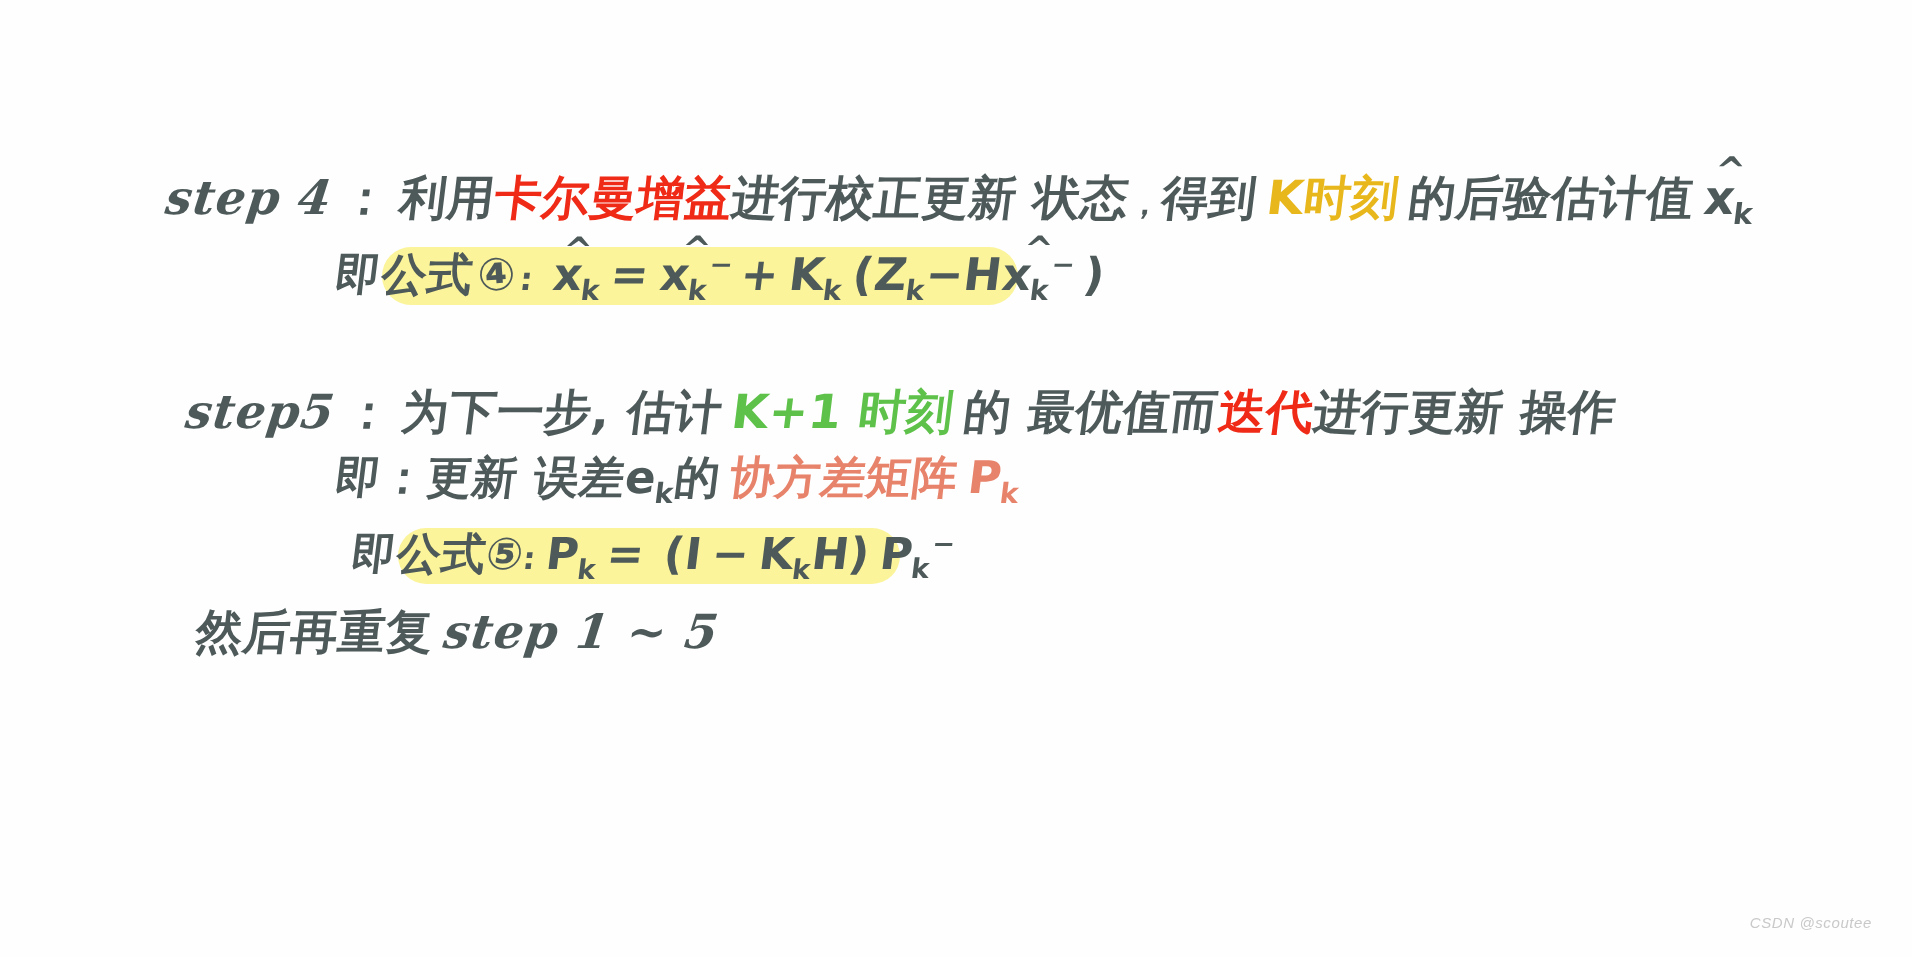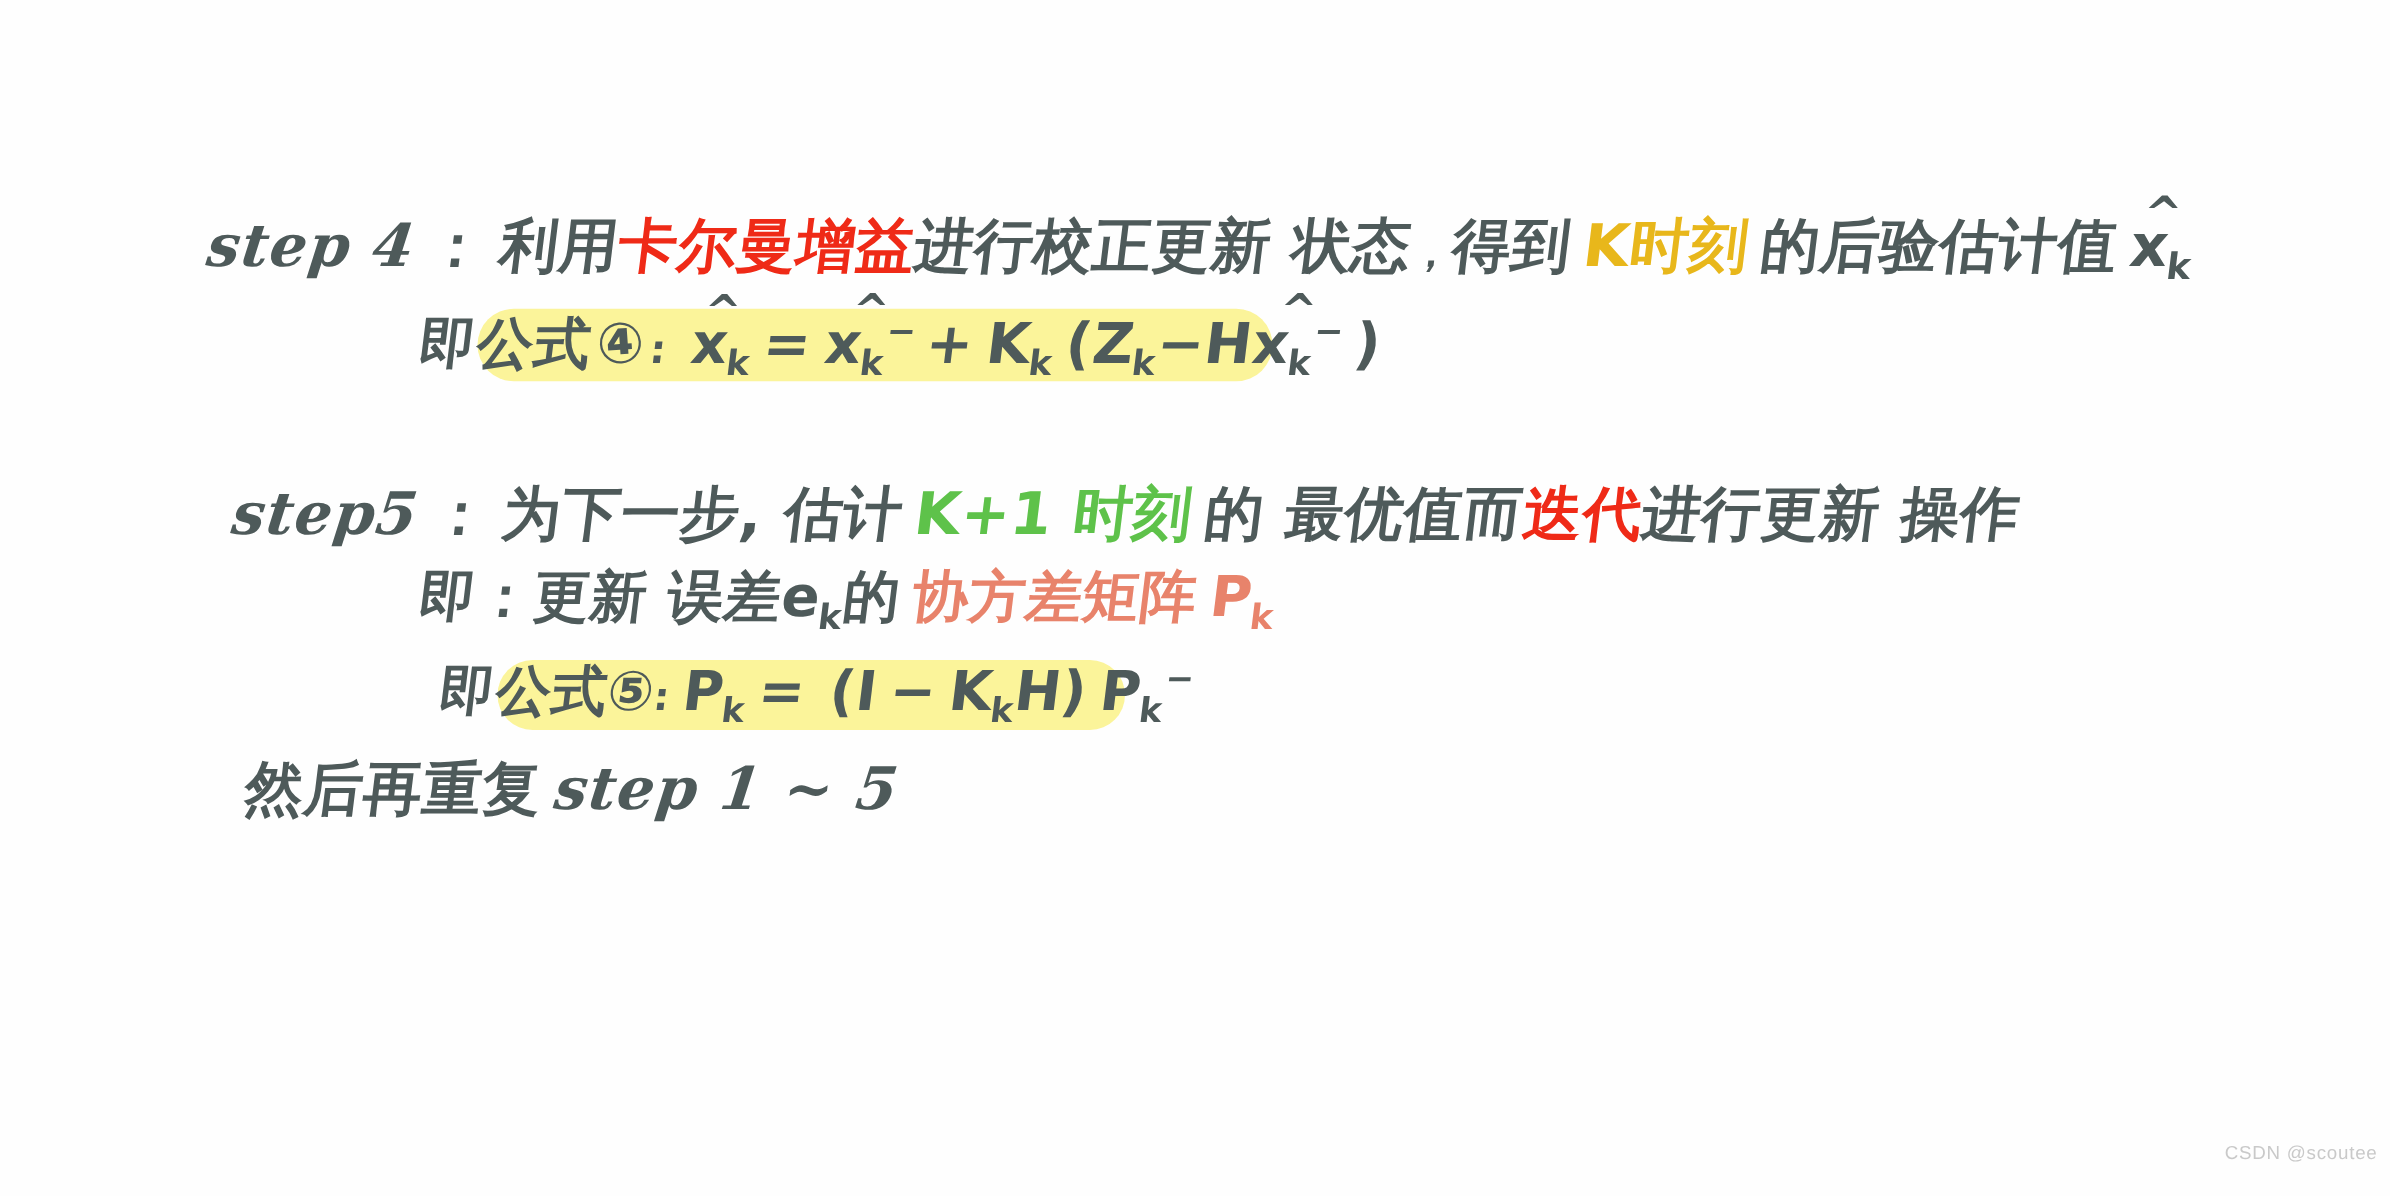--- a/index.html
+++ b/index.html
@@ -104,27 +104,28 @@
     height: 1.28em;
     line-height: 1.22em;
     text-align: center;
     font-size: 0.88em;
     transform: rotate(-4deg);
     box-sizing: border-box;
   }
 
   #watermark {
     position: absolute;
-    right: 10px;
+    right: 40px;
     bottom: 26px;
     color: #c9c9c9;
     font-size: 15px;
     font-family: "Liberation Sans", sans-serif;
     letter-spacing: 0.6px;
     z-index: 5;
+    font-style: italic;
   }
 </style>
 </head>
 <body>
 
 <div id="note-canvas">
 
   <div class="line" style="left:166px; top:172px; font-size:47px;">
     <span class="hw latin">step 4</span>
     <span class="gap-s"></span>

